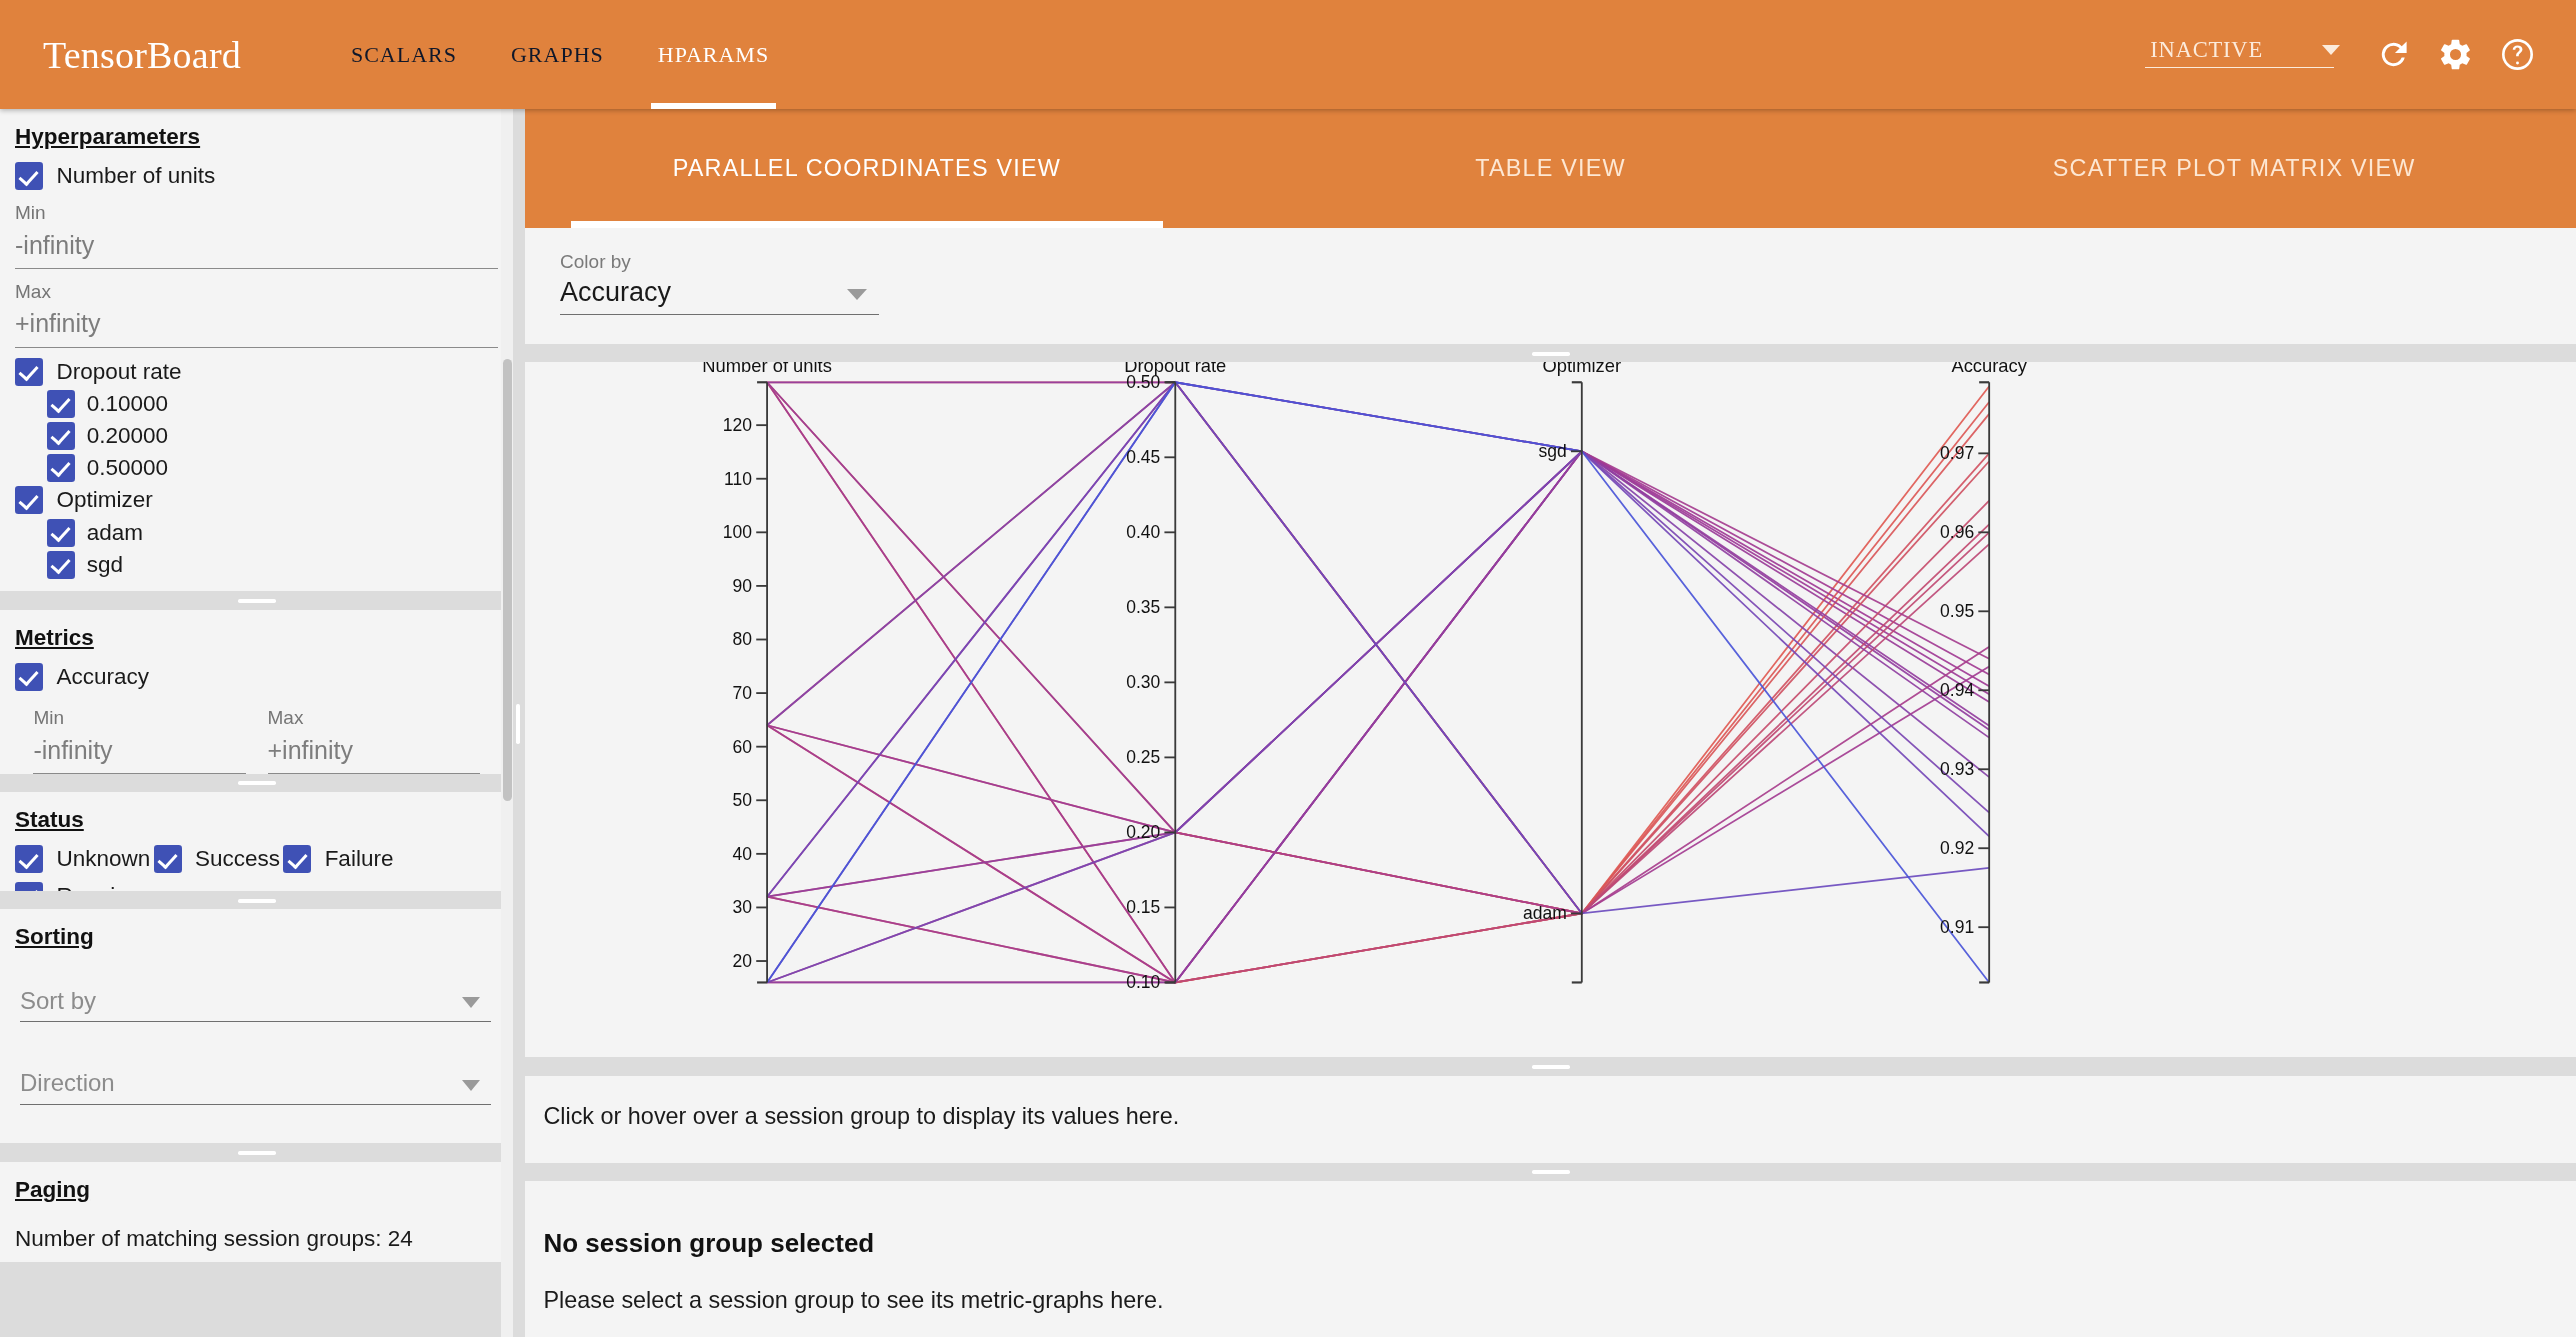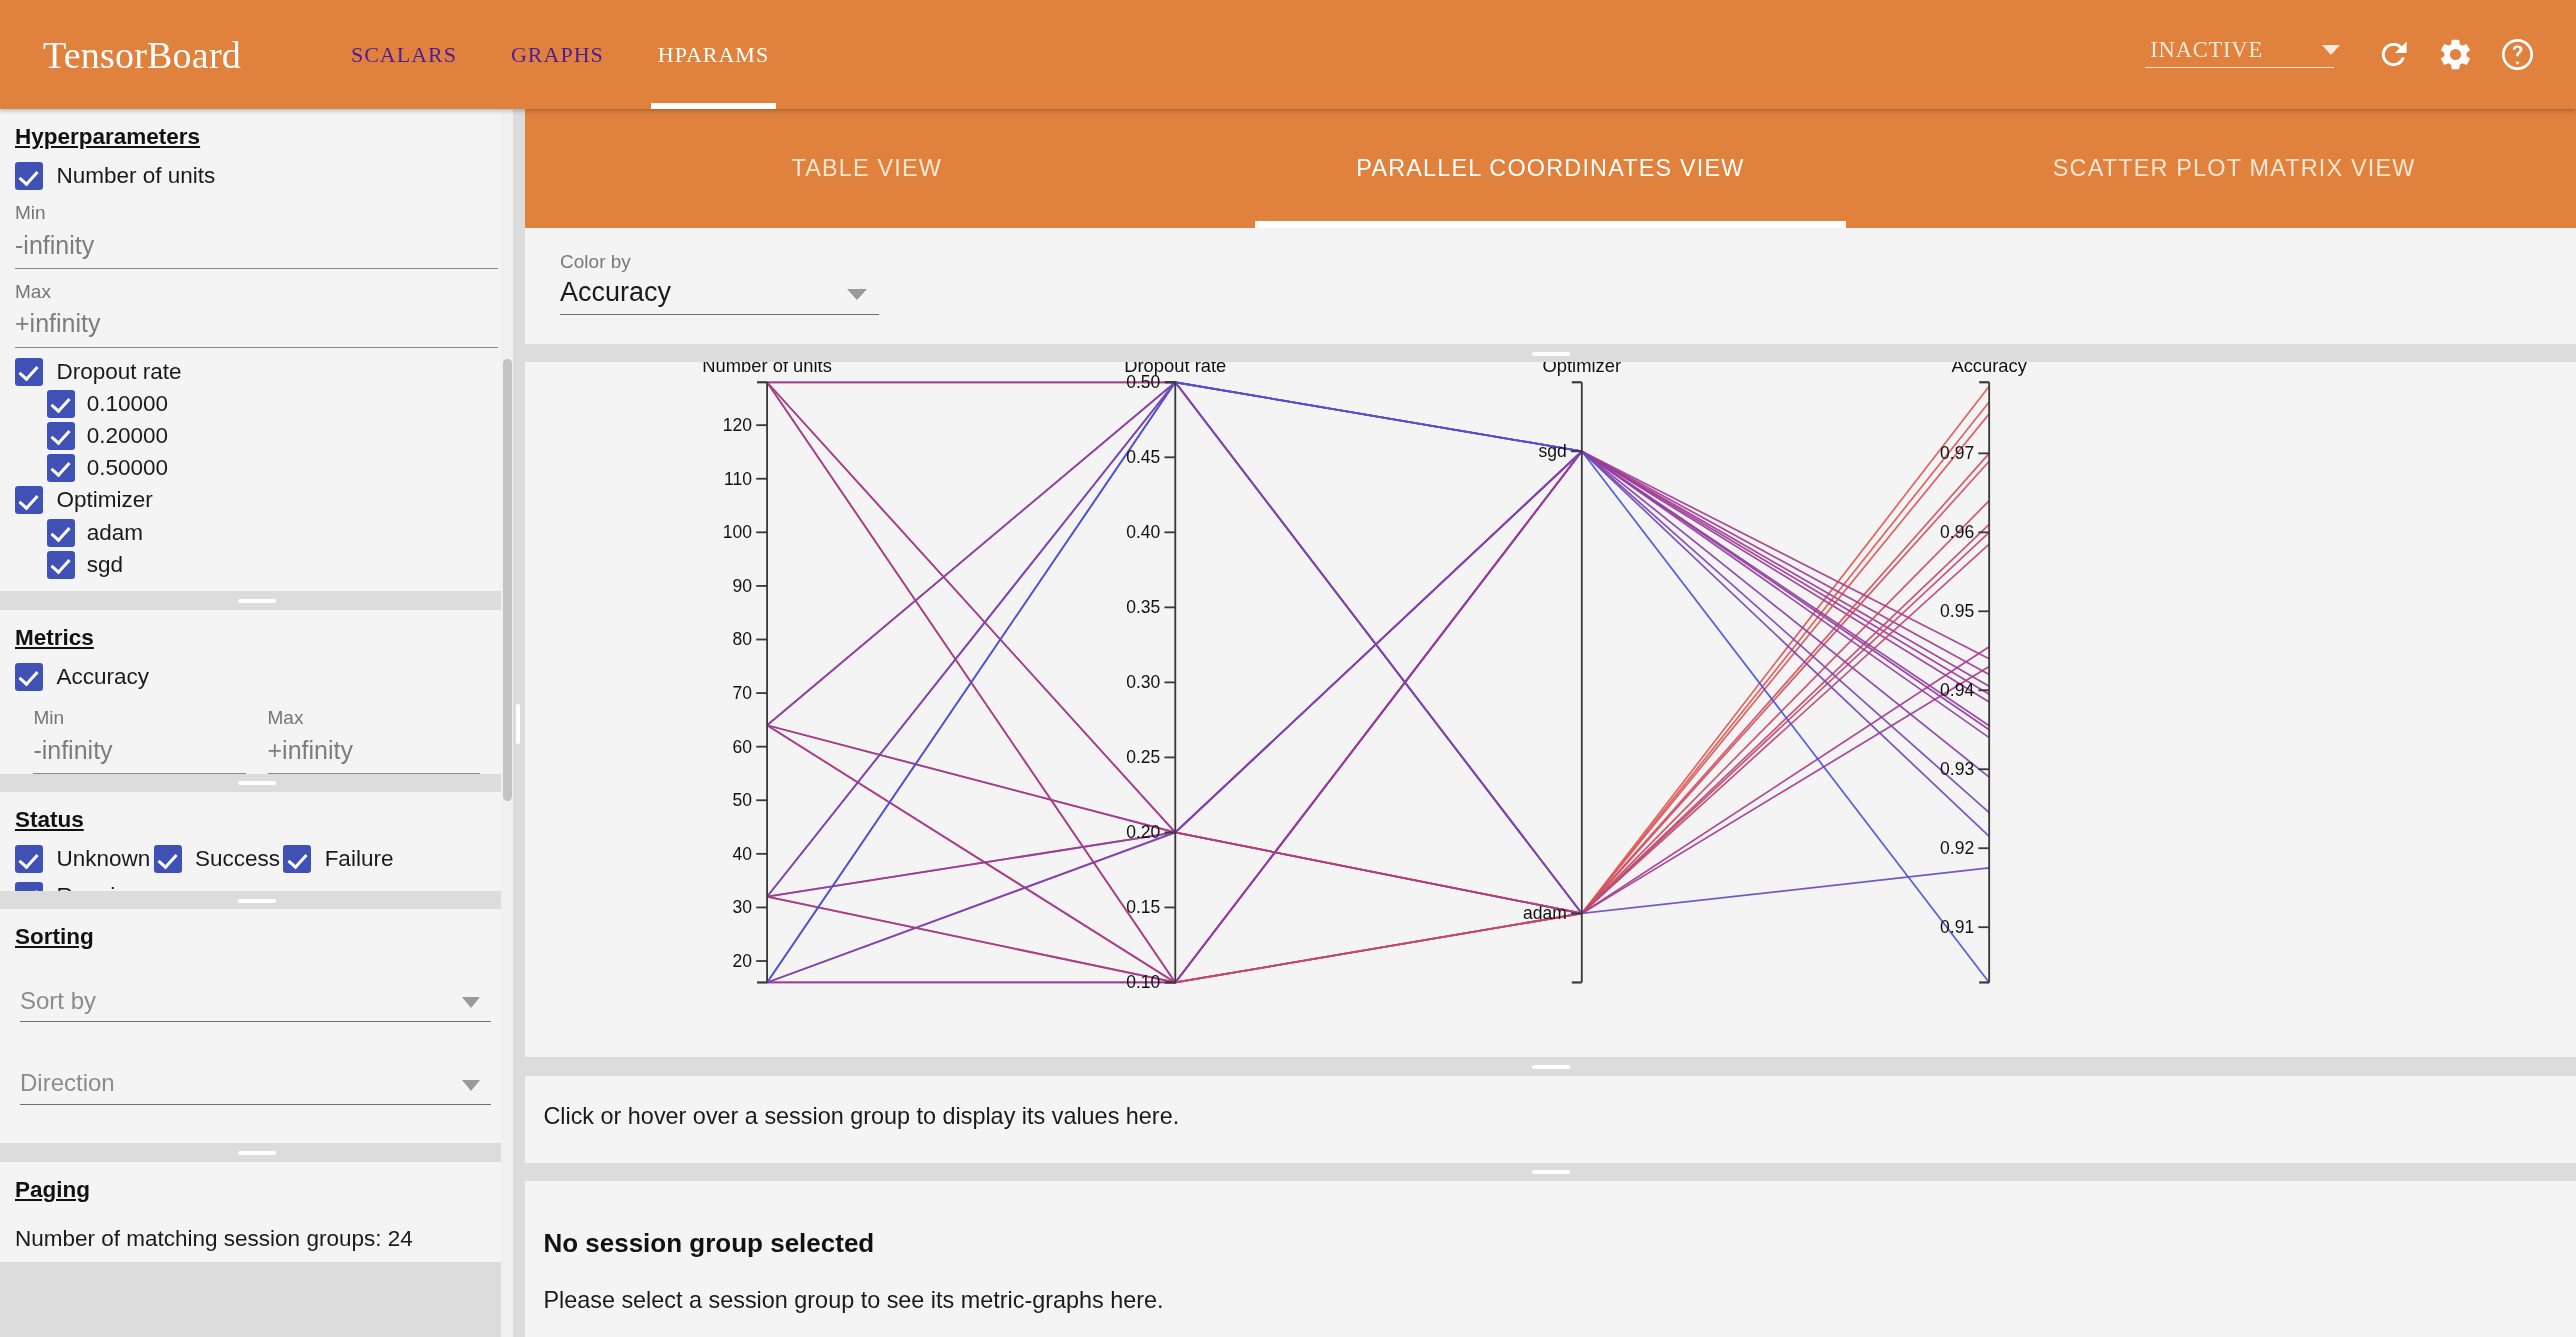--- a/index.html
+++ b/index.html
@@ -21,21 +21,21 @@
     z-index: 30;
     font-family: Liberation Serif, serif;
   }
   #brand {
     color: #fff; font-size: 38px; font-weight: 400;
     margin-left: 43px; letter-spacing: 0.2px;
     white-space: nowrap;
   }
   #topnav { display: flex; align-items: stretch; height: 109px; margin-left: 83px; }
   .topnav-item {
-    color: #4c1d95; font-size: 22px; letter-spacing: 1px;
+    color: #0f172a; font-size: 22px; letter-spacing: 1px;
     display: flex; align-items: center; padding: 0 27px;
     height: 109px; cursor: pointer; position: relative;
     font-weight: 500;
   }
   .topnav-item.active { color: #ffffff; }
   .topnav-item.active::after {
     content: ""; position: absolute; left: 20px; right: 20px; bottom: 0;
     height: 5.8px; background: #ffffff;
   }
   #topright {
@@ -375,22 +375,22 @@
   <div id="sb-track">
     <div id="sb-thumb"></div>
   </div>
 </div>
 
 <div id="vsplit"></div>
 
 <div id="main">
 
   <div id="viewtabs">
+    <div class="vtab active">PARALLEL COORDINATES VIEW</div>
     <div class="vtab">TABLE VIEW</div>
-    <div class="vtab active">PARALLEL COORDINATES VIEW</div>
     <div class="vtab">SCATTER PLOT MATRIX VIEW</div>
   </div>
 
   <div id="colorby-bar">
     <div style="position:relative;left:16.7px;top:11.7px;width:319px;">
       <span class="cb-small-label">Color by</span>
       <div class="cb-select">
         <span class="cb-select-value">Accuracy</span>
         <span class="cb-select-caret"></span>
       </div>

